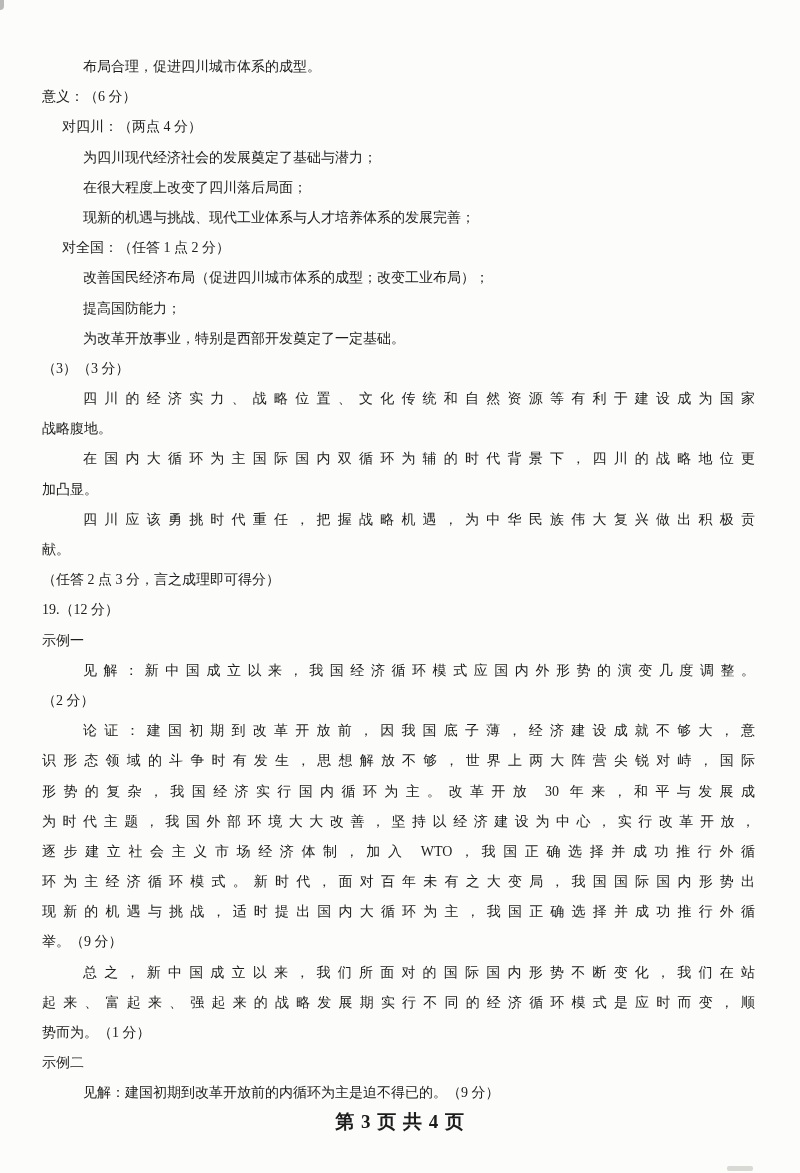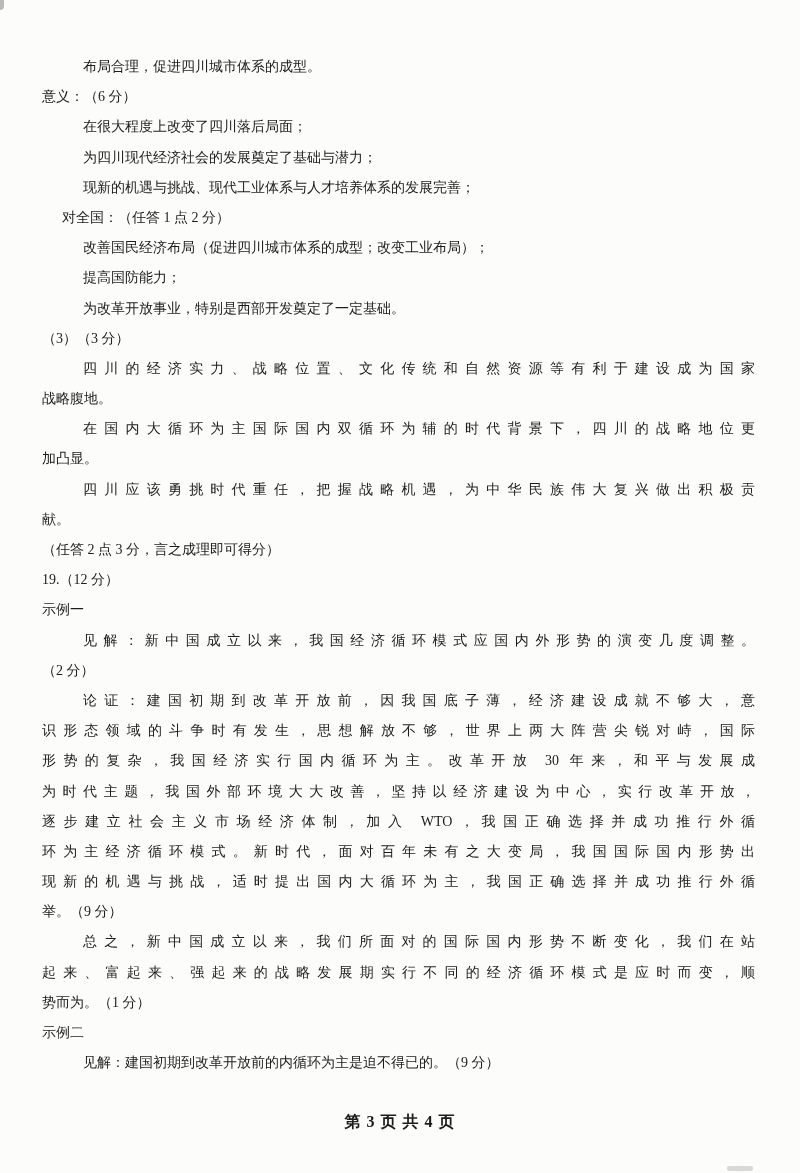--- a/index.html
+++ b/index.html
@@ -36,21 +36,21 @@
     text-align: justify;
     text-align-last: justify;
     overflow: hidden;
   }
   .footer {
     position: absolute;
     top: 1110px;
     left: 0;
     width: 800px;
     text-align: center;
-    font-size: 16px;
+    font-size: 19px;
     font-weight: bold;
     line-height: 24px;
     color: #1c1c1c;
     letter-spacing: 1px;
   }
   
   .scan-mark-topleft {
     position: absolute;
     left: 0px;
     top: 0px;
@@ -71,22 +71,23 @@
   }
 </style>
 </head>
 <body>
 
 <div class="scan-mark-topleft"></div>
 
 <main class="page-body">
     <div class="line ind2">布局合理，促进四川城市体系的成型。</div>
     <div class="line ind0">意义：（6 分）</div>
+    <div class="line ind1">对四川：（两点 4 分）</div>
+    <div class="line ind2">为四川现代经济社会的发展奠定了基础与潜力；</div>
     <div class="line ind2">在很大程度上改变了四川落后局面；</div>
-    <div class="line ind2">为四川现代经济社会的发展奠定了基础与潜力；</div>
     <div class="line ind2">现新的机遇与挑战、现代工业体系与人才培养体系的发展完善；</div>
     <div class="line ind1">对全国：（任答 1 点 2 分）</div>
     <div class="line ind2">改善国民经济布局（促进四川城市体系的成型；改变工业布局）；</div>
     <div class="line ind2">提高国防能力；</div>
     <div class="line ind2">为改革开放事业，特别是西部开发奠定了一定基础。</div>
     <div class="line ind0">（3）（3 分）</div>
     <div class="line ind2 just">四川的经济实力、战略位置、文化传统和自然资源等有利于建设成为国家</div>
     <div class="line ind0">战略腹地。</div>
     <div class="line ind2 just">在国内大循环为主国际国内双循环为辅的时代背景下，四川的战略地位更</div>
     <div class="line ind0">加凸显。</div>

